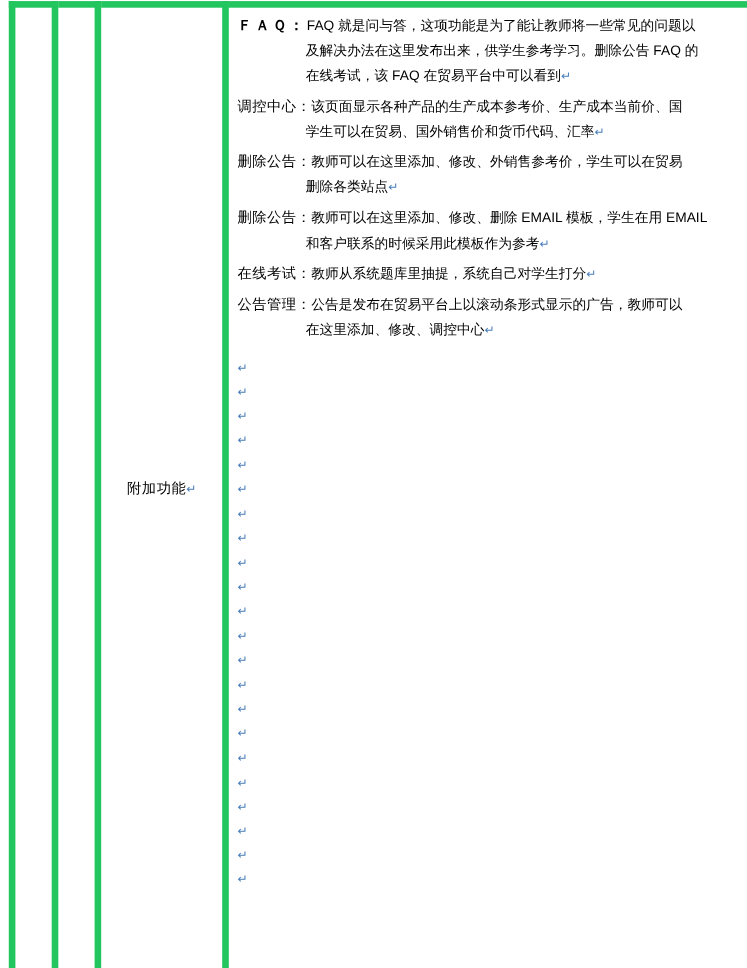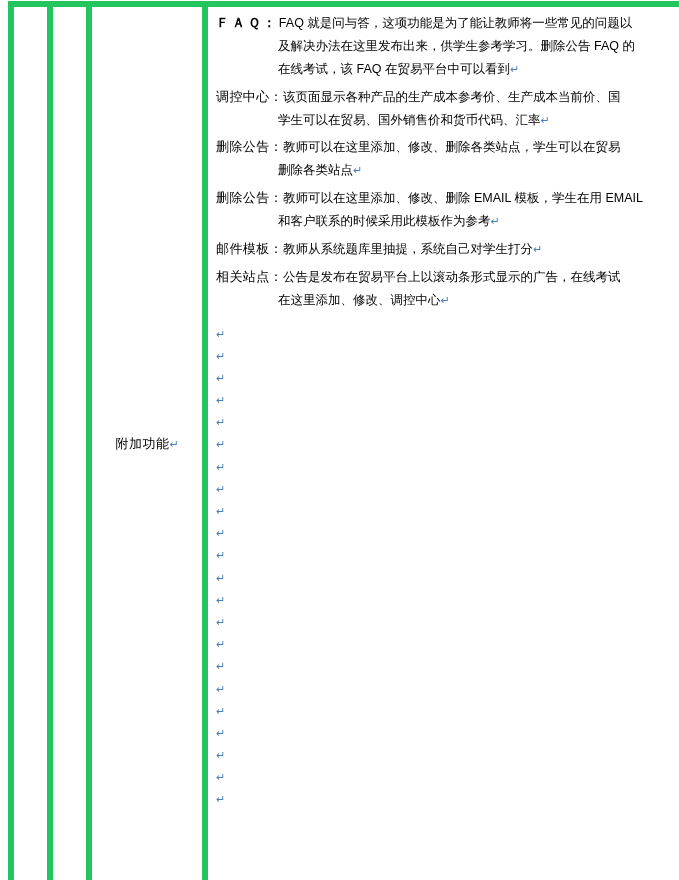--- a/index.html
+++ b/index.html
@@ -120,35 +120,35 @@
             <p class="hang"><span class="body-txt">及解决办法在这里发布出来，供学生参考学习。删除公告 FAQ 的</span></p>
             <p class="hang"><span class="body-txt">在线考试，该 FAQ 在贸易平台中可以看到</span><span class="pilcrow">↵</span></p>
           </div>
 
           <div class="entry">
             <p class="first-line"><span class="term">调控中心：</span><span class="body-txt">该页面显示各种产品的生产成本参考价、生产成本当前价、国</span></p>
             <p class="hang"><span class="body-txt">学生可以在贸易、国外销售价和货币代码、汇率</span><span class="pilcrow">↵</span></p>
           </div>
 
           <div class="entry">
-            <p class="first-line"><span class="term">删除公告：</span><span class="body-txt">教师可以在这里添加、修改、删除各类站点，学生可以在贸易</span></p>
+            <p class="first-line"><span class="term">删除公告：</span><span class="body-txt">教师可以在这里添加、修改、外销售参考价，学生可以在贸易</span></p>
             <p class="hang"><span class="body-txt">删除各类站点</span><span class="pilcrow">↵</span></p>
           </div>
 
           <div class="entry">
             <p class="first-line"><span class="term">删除公告：</span><span class="body-txt">教师可以在这里添加、修改、删除 EMAIL 模板，学生在用 EMAIL</span></p>
             <p class="hang"><span class="body-txt">和客户联系的时候采用此模板作为参考</span><span class="pilcrow">↵</span></p>
           </div>
 
           <div class="entry">
-            <p class="first-line"><span class="term">邮件模板：</span><span class="body-txt">教师从系统题库里抽提，系统自己对学生打分</span><span class="pilcrow">↵</span></p>
+            <p class="first-line"><span class="term">在线考试：</span><span class="body-txt">教师从系统题库里抽提，系统自己对学生打分</span><span class="pilcrow">↵</span></p>
           </div>
 
           <div class="entry">
-            <p class="first-line"><span class="term">相关站点：</span><span class="body-txt">公告是发布在贸易平台上以滚动条形式显示的广告，在线考试</span></p>
+            <p class="first-line"><span class="term">公告管理：</span><span class="body-txt">公告是发布在贸易平台上以滚动条形式显示的广告，教师可以</span></p>
             <p class="hang"><span class="body-txt">在这里添加、修改、调控中心</span><span class="pilcrow">↵</span></p>
           </div>
 
           <div class="empty-lines" id="empty-lines">
                 <div class="empty-line"><span class="pilcrow">↵</span></div>
                 <div class="empty-line"><span class="pilcrow">↵</span></div>
                 <div class="empty-line"><span class="pilcrow">↵</span></div>
                 <div class="empty-line"><span class="pilcrow">↵</span></div>
                 <div class="empty-line"><span class="pilcrow">↵</span></div>
                 <div class="empty-line"><span class="pilcrow">↵</span></div>

